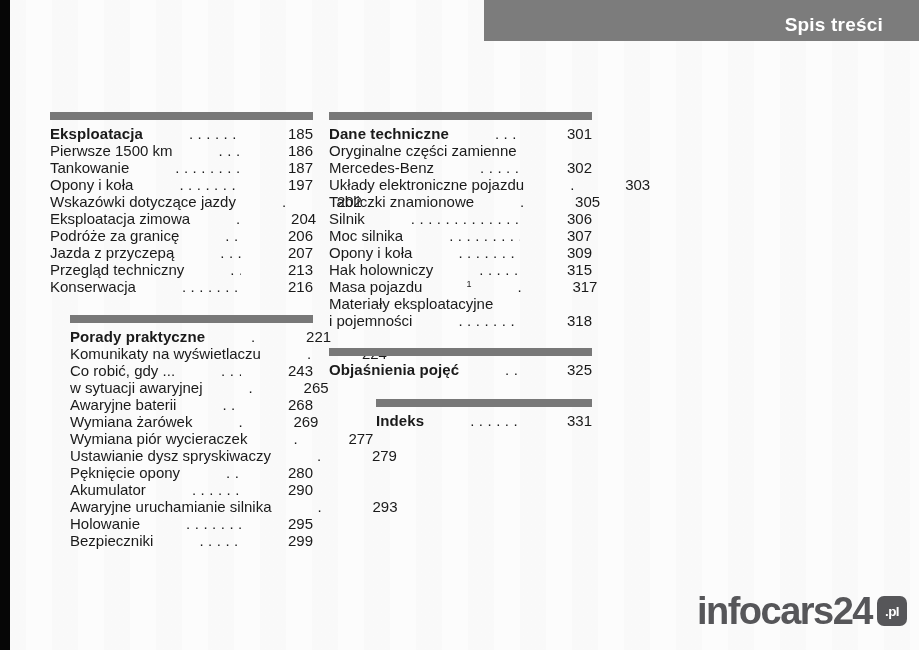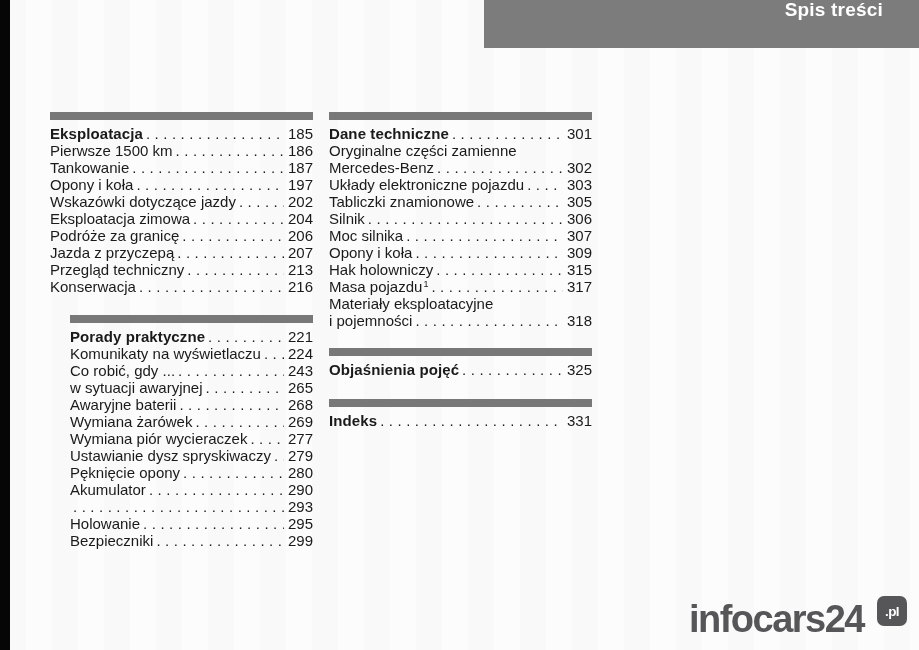--- a/index.html
+++ b/index.html
@@ -11,46 +11,46 @@
   .page{
     position:relative;width:919px;height:650px;
     background-color:#fcfcfc;
     background-image:repeating-linear-gradient(90deg,
       rgba(0,0,0,0.012) 0px, rgba(0,0,0,0.012) 26px,
       rgba(0,0,0,0.0)  26px, rgba(0,0,0,0.0)  52px);
     color:#1a1a1a;
   }
   .spine{position:absolute;left:0;top:0;width:10px;height:650px;background:#060606;}
   .header-bar{
-    position:absolute;left:484px;top:0;width:435px;height:48px;
+    position:absolute;left:484px;top:0;width:435px;height:41px;
     background:#7c7c7c;box-sizing:border-box;
-    display:flex;justify-content:flex-end;
+    display:flex;align-items:flex-end;justify-content:flex-end;
     padding:0 36px 7px 4px;
   }
   .header-bar .title{color:#ffffff;font-size:19px;font-weight:700;line-height:1;letter-spacing:0.2px;}
   .toc{position:absolute;left:50px;top:112px;display:flex;}
   .col{width:263px;}
   .col.c1{margin-right:16px;}
   .rule{height:8px;background:#787878;margin-bottom:5px;}
   .gap20{margin-top:20px;margin-left:20px;}
   .gap19{margin-top:19px;}
-  .gap21{margin-top:21px;}
+  .gap21{margin-top:21px;margin-left:47px;}
   .row{
     display:flex;align-items:baseline;height:17px;line-height:17px;
-    font-size:15px;white-space:nowrap;
+    font-size:15px;white-space:nowrap;gap:43px;
   }
   .row.bold .lbl{font-weight:700;letter-spacing:0.1px;}
   .lbl{flex:0 0 auto;}
   .dots{flex:1 1 0;min-width:8px;overflow:hidden;white-space:nowrap;margin:0 4px 0 3px;}
   .dots::after{content:"..........................................";letter-spacing:4.5px;}
   .pg{flex:0 0 auto;text-align:right;}
   sup.fnote{font-size:9px;line-height:1;position:relative;top:-5px;margin-left:1px;}
   .watermark{
     position:absolute;right:12px;bottom:6px;
-    display:flex;align-items:center;gap:8px;
+    display:flex;align-items:flex-start;
   }
   .brand{
     font-size:38px;font-weight:700;color:#565659;
     letter-spacing:-1.5px;line-height:0.82;
   }
   .badge{
     margin-left:5px;margin-bottom:18px;width:30px;height:30px;border-radius:7px;
     background:#565659;color:#ffffff;font-size:13.5px;font-weight:700;
     display:flex;align-items:center;justify-content:center;letter-spacing:-0.5px;
   }
@@ -170,20 +170,21 @@
             <span class="lbl">Pęknięcie opony</span>
             <span class="dots"></span>
             <span class="pg">280</span>
           </div>
         <div class="row">
             <span class="lbl">Akumulator</span>
             <span class="dots"></span>
             <span class="pg">290</span>
           </div>
         <div class="row">
+            <span class="lbl">Awaryjne uruchamianie silnika</span>
             <span class="dots"></span>
             <span class="pg">293</span>
           </div>
         <div class="row">
             <span class="lbl">Holowanie</span>
             <span class="dots"></span>
             <span class="pg">295</span>
           </div>
         <div class="row">
             <span class="lbl">Bezpieczniki</span>

